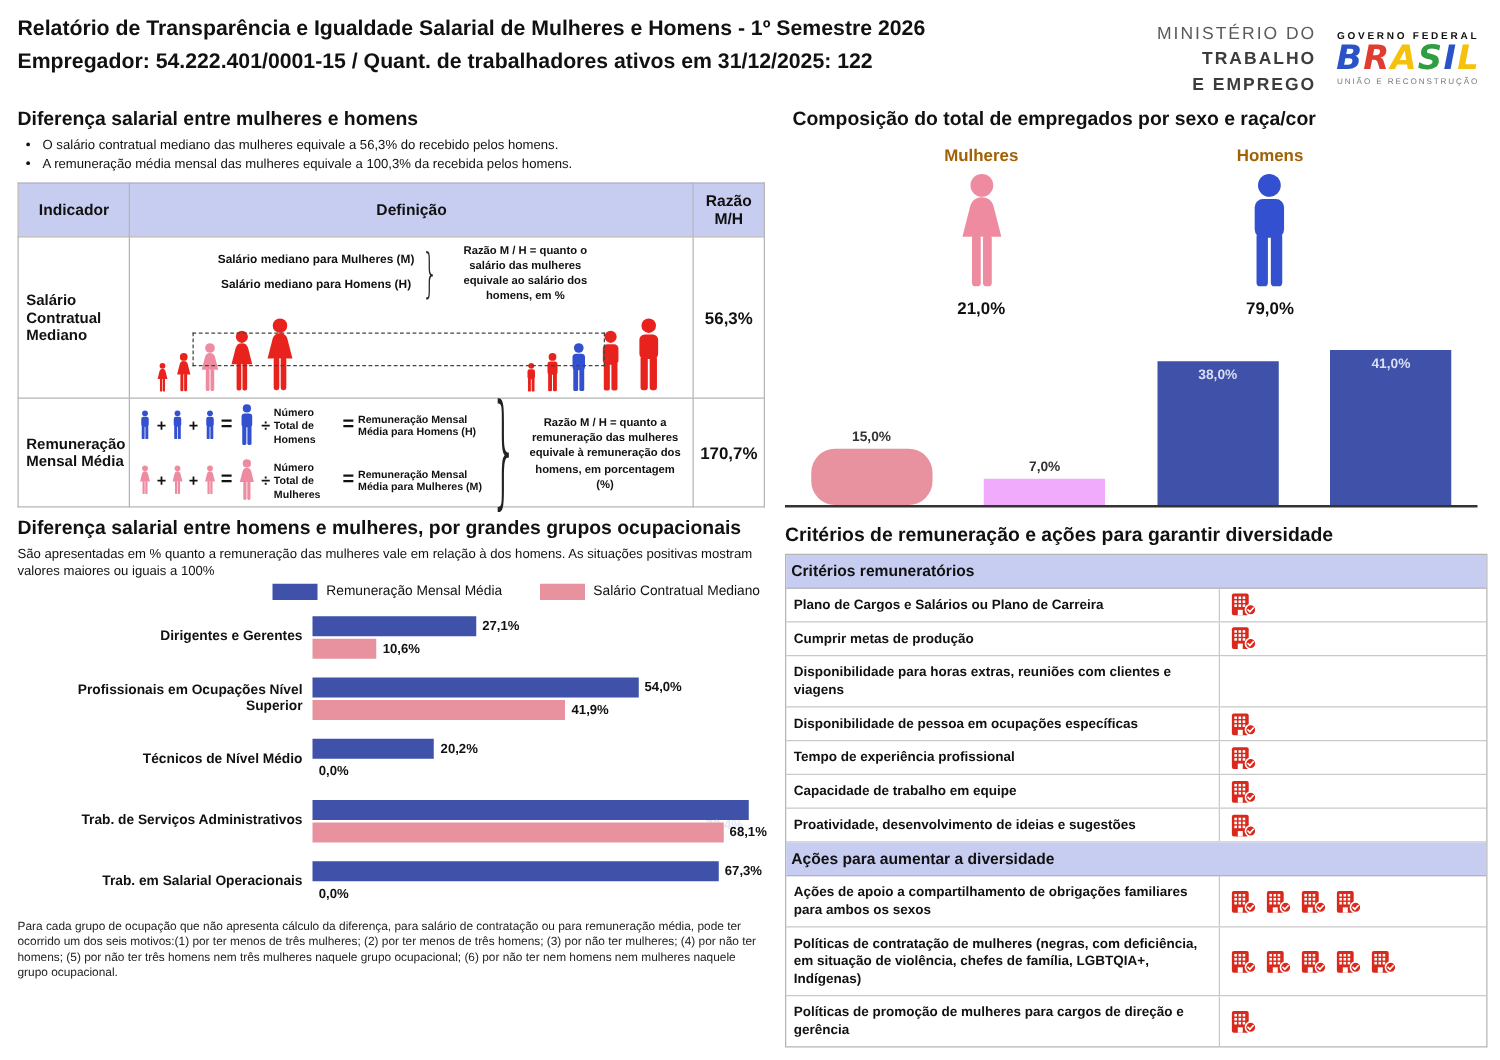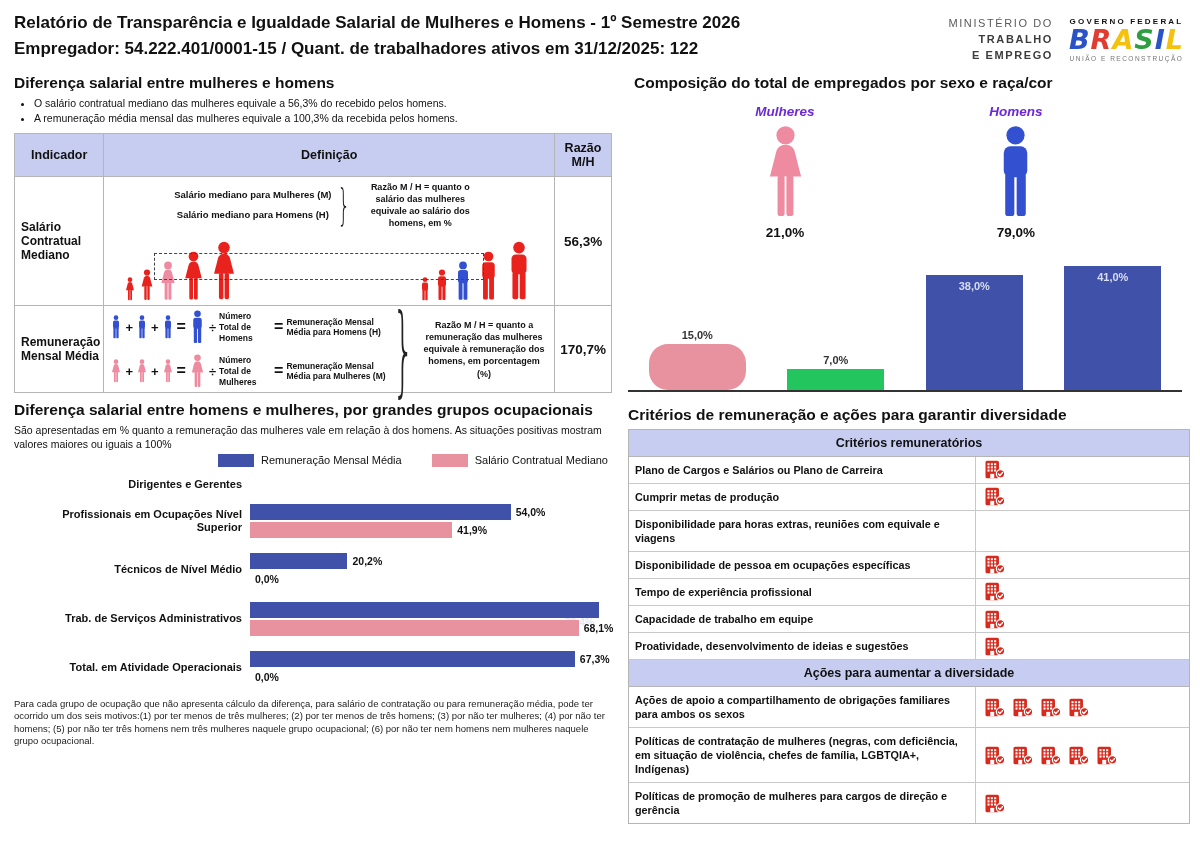--- a/index.html
+++ b/index.html
@@ -4,21 +4,21 @@
 <style>
   * { box-sizing: border-box; margin: 0; padding: 0; }
   body { width:1200px; height:848px; margin:0; background:#fff; overflow:hidden;
          font-family:"Liberation Sans", sans-serif; color:#111; }
   .page { width:1200px; height:848px; position:relative; }
 
   
   header { display:flex; justify-content:space-between; align-items:flex-start; padding:10px 16px 2px 14px; }
   .titles { font-size:17px; font-weight:bold; line-height:1.55; }
   .logos { display:flex; align-items:center; gap:16px; padding-top:6px; }
-  .ministry { text-align:right; font-size:11px; letter-spacing:1.6px; color:#5a5a5a; line-height:1.45; }
+  .ministry { text-align:right; font-size:14px; letter-spacing:1.6px; color:#5a5a5a; line-height:1.45; }
   .ministry .b { font-weight:bold; color:#3c3c3c; }
   .govlogo { text-align:center; }
   .govlogo .top { font-size:8px; font-weight:bold; letter-spacing:2.2px; color:#111; }
   .brasil { font-size:27px; font-weight:bold; font-style:italic; letter-spacing:1px; line-height:1; font-family:"DejaVu Sans", sans-serif; }
   .brasil span:nth-child(1){color:#2953c6}.brasil span:nth-child(2){color:#e03c31}
   .brasil span:nth-child(3){color:#f4c20d}.brasil span:nth-child(4){color:#2e9e41}
   .brasil span:nth-child(5){color:#2953c6}.brasil span:nth-child(6){color:#f4c20d}
   .govlogo .bottom { font-size:6.5px; letter-spacing:1.5px; color:#777; margin-top:2px; }
 
   .columns { display:flex; padding:0 10px; }
@@ -51,21 +51,21 @@
   .formula-wrap { display:flex; align-items:center; justify-content:center; gap:2px; }
   .formulas { display:flex; flex-direction:column; gap:10px; }
   .formula { display:flex; align-items:center; gap:3px; }
   .op { font-weight:bold; font-size:13px; } .op.eq { font-size:16px; }
   .ftxt { font-size:8.5px; font-weight:bold; line-height:1.25; }
   .ftxt.left { text-align:left; width:52px; } .ftxt.res { text-align:left; width:100px; }
 
   
   .comp-people { display:flex; justify-content:space-around; padding:4px 60px 0 40px; margin-top:8px; }
   .person { text-align:center; }
-  .person .plabel { font-size:13.5px; font-weight:bold; color:#6d28d9; margin-bottom:6px;font-style:italic; }
+  .person .plabel { font-size:13.5px; font-weight:bold; color:#a16207; margin-bottom:6px; }
   .person .ppct { font-size:13.5px; font-weight:bold; margin-top:2px; }
   .race-wrap { margin-top:14px; padding-right:8px; }
   .race-plot { display:flex; border-bottom:2px solid #333; height:138px; }
   .race-col { flex:1; display:flex; align-items:flex-end; justify-content:center; }
   .race-bar { width:70%; position:relative; }
   .race-label { position:absolute; width:100%; text-align:center; font-size:11px; font-weight:bold; }
   .race-label.ab { bottom:100%; margin-bottom:3px; color:#333; }
   .race-label.in { top:5px; color:#d9def2; }
   .race-cats { display:flex; }
   .race-cat { flex:1; text-align:center; font-size:11px; font-weight:bold; padding-top:4px; }
@@ -80,21 +80,21 @@
   .occ-bars { flex:1; }
   .occ-line { height:16px; position:relative; margin:2px 0; }
   .occ-bar { height:100%; position:relative; }
   .occ-val { font-size:10.5px; font-weight:bold; white-space:nowrap; }
   .occ-line > .occ-val { position:absolute; top:50%; transform:translateY(-50%); }
   .occ-val.in { position:absolute; right:5px; top:50%; transform:translateY(-50%); color:#e4e8f6;margin-top:12px; }
   .footnote { font-size:9.5px; line-height:1.32; margin-top:10px; color:#222; }
 
   
   .crit { border:1px solid #b5b5b5; margin-top:2px; }
-  .crit-header { background:#c7ccf1; font-size:12.5px; font-weight:bold; text-align:center; padding:6px 4px; border-bottom:1px solid #b5b5b5; }
+  .crit-header { background:#c7ccf1; font-size:12.5px; font-weight:bold; padding:6px 4px; border-bottom:1px solid #b5b5b5; }
   .crit-row { display:flex; border-bottom:1px solid #c9c9c9; }
   .crit-row:last-child { border-bottom:none; }
   .crit-label { width:62%; font-size:10.8px; font-weight:bold; padding:6px 6px; line-height:1.3; border-right:1px solid #c9c9c9; display:flex; align-items:center; }
   .crit-icons { flex:1; padding:3px 8px; display:flex; align-items:center; gap:6px; }
 </style>
 </head>
 <body>
 
 <svg width="0" height="0" style="position:absolute">
   <defs>
@@ -266,20 +266,30 @@
           <span>Remuneração Mensal Média</span>
         </span>
         <span class="item">
           <span class="sw" style="background:#e8919f"></span>
           <span>Salário Contratual Mediano</span>
         </span>
       </div>
       <div>
           <div class="occ-row">
             <div class="occ-cat">Dirigentes e Gerentes</div>
+            <div class="occ-bars">
+              <div class="occ-line">
+                <div class="occ-bar" style="width: 36.1333%; background: rgb(63, 81, 168);"></div>
+                <span class="occ-val" style="left: calc(36.1333% + 5px);">27,1%</span>
+              </div>
+              <div class="occ-line">
+                <div class="occ-bar" style="width: 14.1333%; background: rgb(232, 145, 159);"></div>
+                <span class="occ-val" style="left: calc(14.1333% + 5px);">10,6%</span>
+              </div>
+            </div>
           </div>
           <div class="occ-row">
             <div class="occ-cat">Profissionais em Ocupações Nível Superior</div>
             <div class="occ-bars">
               <div class="occ-line">
                 <div class="occ-bar" style="width: 72%; background: rgb(63, 81, 168);"></div>
                 <span class="occ-val" style="left: calc(72% + 5px);">54,0%</span>
               </div>
               <div class="occ-line">
                 <div class="occ-bar" style="width: 55.8667%; background: rgb(232, 145, 159);"></div>
@@ -308,21 +318,21 @@
                   <span class="occ-val in">72,4%</span>
                 </div>
               </div>
               <div class="occ-line">
                 <div class="occ-bar" style="width: 90.8%; background: rgb(232, 145, 159);"></div>
                 <span class="occ-val" style="left: calc(90.8% + 5px);">68,1%</span>
               </div>
             </div>
           </div>
           <div class="occ-row">
-            <div class="occ-cat">Total. em Atividade Operacionais</div>
+            <div class="occ-cat">Trab. em Salarial Operacionais</div>
             <div class="occ-bars">
               <div class="occ-line">
                 <div class="occ-bar" style="width: 89.7333%; background: rgb(63, 81, 168);"></div>
                 <span class="occ-val" style="left: calc(89.7333% + 5px);">67,3%</span>
               </div>
               <div class="occ-line">
                 <div class="occ-bar" style="width: 0%; background: rgb(232, 145, 159);"></div>
                 <span class="occ-val" style="left: calc(0% + 5px);">0,0%</span>
               </div>
             </div>
@@ -350,21 +360,21 @@
         </div>
       </div>
       <div class="race-wrap">
         <div class="race-plot">
             <div class="race-col">
               <div class="race-bar" style="height: 33.3333%; background: rgb(232, 145, 159); border-radius: 19px;">
                 <span class="race-label ab">15,0%</span>
               </div>
             </div>
             <div class="race-col">
-              <div class="race-bar" style="height: 15.5556%; background: #22c55e;">
+              <div class="race-bar" style="height: 15.5556%; background: #f0abfc;">
                 <span class="race-label ab">7,0%</span>
               </div>
             </div>
             <div class="race-col">
               <div class="race-bar" style="height: 84.4444%; background: rgb(63, 81, 168);">
                 <span class="race-label in">38,0%</span>
               </div>
             </div>
             <div class="race-col">
               <div class="race-bar" style="height: 91.1111%; background: rgb(63, 81, 168);">
@@ -415,21 +425,21 @@
                   <rect x="8.2" y="12" width="2.6" height="2.6"></rect>
                   <rect x="12.4" y="12" width="2.6" height="2.6"></rect>
                   <rect x="7.5" y="17.5" width="5" height="5.5"></rect>
                 </g>
                 <circle cx="20.5" cy="17.5" r="5.3" fill="#d9291c" stroke="#fff" stroke-width="1.6"></circle>
                 <path d="M17.8 17.6 l1.9 1.9 3.4 -3.8" stroke="#fff" stroke-width="1.7" fill="none" stroke-linecap="round"></path>
               </svg>
             </div>
           </div>
           <div class="crit-row">
-            <div class="crit-label">Disponibilidade para horas extras, reuniões com equivale e viagens</div>
+            <div class="crit-label">Disponibilidade para horas extras, reuniões com clientes e viagens</div>
             <div class="crit-icons"></div>
           </div>
           <div class="crit-row">
             <div class="crit-label">Disponibilidade de pessoa em ocupações específicas</div>
             <div class="crit-icons">
               <svg viewBox="0 0 27 24" width="22" height="19">
                 <rect x="1.5" y="1" width="17" height="22" rx="2" fill="#d9291c"></rect>
                 <g fill="#fff">
                   <rect x="4" y="4" width="2.6" height="2.6"></rect>
                   <rect x="8.2" y="4" width="2.6" height="2.6"></rect>

